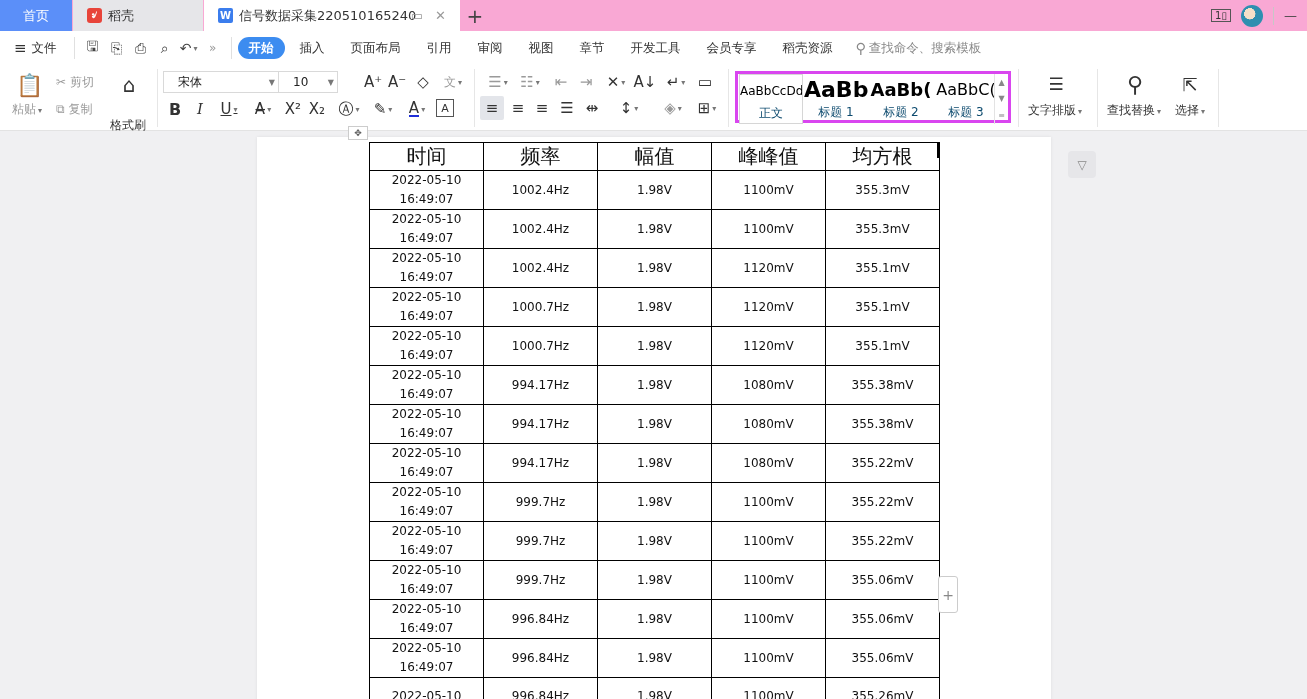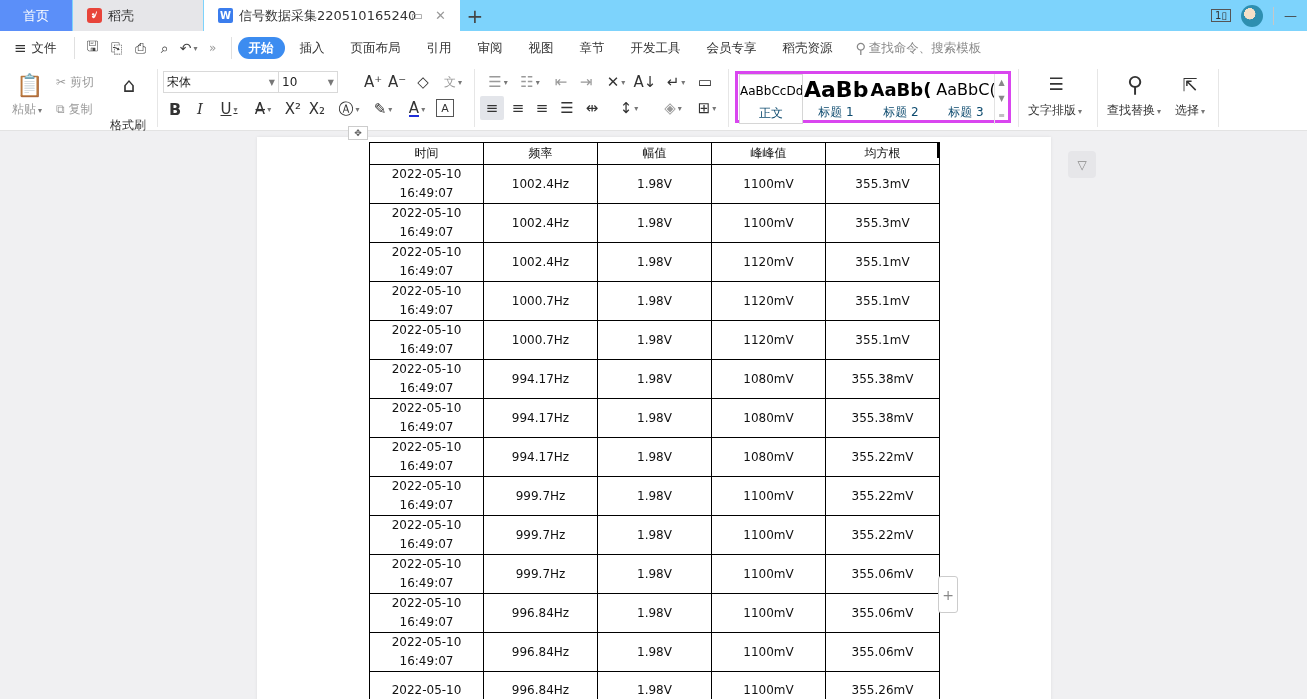--- a/index.html
+++ b/index.html
@@ -1,17 +1,17 @@
 <!DOCTYPE html>
 <html><head>
 <meta charset="utf-8">
 <style>
 *{box-sizing:border-box;margin:0;padding:0}
 html,body{width:1307px;height:699px;overflow:hidden;font-family:"DejaVu Sans","Liberation Sans",sans-serif;font-size:12px;color:#333;background:#f3f3f3}
-.tabbar{position:absolute;left:0;top:0;width:1307px;height:31px;background:#7dd3fc;display:flex;align-items:stretch}
+.tabbar{position:absolute;left:0;top:0;width:1307px;height:31px;background:#f9a8d4;display:flex;align-items:stretch}
 .tab{display:flex;align-items:center;height:31px;font-size:13px;color:#333}
 .tab.home{width:72px;background:#5b8ff9;color:#fff;justify-content:center}
 .tab.daoke{width:130px;background:#e6e6e9;padding-left:14px;gap:6px;margin-left:1px}
 .tab.doc{width:256px;background:#fff;padding-left:14px;gap:6px;margin-left:1px;position:relative}
 .daoke-logo{width:15px;height:15px;border-radius:3px;background:#e8443a;display:inline-flex;align-items:center;justify-content:center;color:#fff;font-size:10px;font-weight:bold}
 .w-logo{width:15px;height:15px;border-radius:2px;background:#3b7ded;display:inline-flex;align-items:center;justify-content:center;color:#fff;font-size:10px;font-weight:bold}
 .tab-actions{position:absolute;right:14px;top:0;height:31px;display:flex;align-items:center;gap:12px;color:#999;font-size:13px}
 .add-tab{width:30px;display:flex;align-items:center;justify-content:center;font-size:20px;color:#444}
 .tb-right{position:absolute;right:0;top:0;height:31px;display:flex;align-items:center;gap:10px;padding-right:10px}
 .win-num{border:1px solid #555;font-size:10px;padding:0 3px;height:13px;line-height:11px;color:#333}
@@ -22,33 +22,33 @@
 .mb-item.active{background:#3c8cf0;color:#fff;border-radius:11px;padding:0 11px;font-weight:bold;margin-right:4px}
 .mb-icon{width:24px;height:22px;display:flex;align-items:center;justify-content:center;color:#444;font-size:14px}
 .mb-sep{width:1px;height:22px;background:#e0e0e0;margin:0 6px}
 .search-cmd{color:#888;font-size:12.5px;display:flex;align-items:center;gap:3px;margin-left:12px}
 .mb-right{position:absolute;right:14px;top:0;height:34px;display:flex;align-items:center;gap:14px;font-size:12.5px;color:#333}
 .ribbon{position:absolute;left:0;top:65px;width:1307px;height:66px;background:#fff;border-bottom:1px solid #e3e3e3}
 .rb-sep{position:absolute;top:4px;width:1px;height:58px;background:#e6e6e6}
 .icon-btn{position:absolute;display:flex;align-items:center;justify-content:center;color:#333;font-size:15px}
 .lbl{position:absolute;font-size:12px;color:#333;white-space:nowrap}
 .gray{color:#9a9a9a}
-.select{position:absolute;height:22px;border:1px solid #d9d9d9;background:#fff;font-size:12px;display:flex;align-items:center;padding-left:3px;color:#222}
+.select{position:absolute;height:22px;border:1px solid #d9d9d9;background:#fff;font-size:12px;display:flex;align-items:center;padding-left:14px;color:#222}
 .select .arr{position:absolute;right:3px;top:6px;font-size:8px;color:#777}
 .styles-box{position:absolute;left:735px;top:6px;width:276px;height:52px;border:3px solid #d946ef;background:#fff}
 .style-item{position:absolute;top:0;height:50px;text-align:center;overflow:hidden}
 .style-item .sample{display:block;height:30px;line-height:32px;white-space:nowrap;color:#000}
 .style-item .name{display:block;font-size:12px;color:#0c4a6e}
 .style-scroll{position:absolute;right:0;top:0;width:14px;height:50px;border-left:1px solid #e3e3e3;font-size:8px;color:#888;display:flex;flex-direction:column;justify-content:space-around;align-items:center}
 .workspace{position:absolute;left:0;top:131px;width:1307px;height:568px;background:#f0f0f2}
 .page{position:absolute;left:257px;top:6px;width:794px;height:600px;background:#fff;box-shadow:0 0 3px rgba(0,0,0,0.08)}
 .move-handle{position:absolute;left:348px;top:-5px;width:20px;height:14px;border:1px solid #ccc;background:#fff;font-size:9px;display:flex;align-items:center;justify-content:center;color:#555;z-index:3}
 table.data{position:absolute;left:369px;top:11px;border-collapse:collapse;table-layout:fixed;z-index:2}
 table.data td,table.data th{border:1px solid #000;text-align:center;font-family:"DejaVu Sans","Liberation Sans",sans-serif;font-size:12px;color:#111;font-weight:normal;width:114px;padding:0}
-table.data th{height:22px;font-size:12px}
+table.data th{height:22px;font-size:20px}
 table.data td{height:38px;line-height:19px}
 .add-col{position:absolute;left:938px;top:445px;width:20px;height:37px;border:1px solid #ccc;border-radius:3px;background:#fff;display:flex;align-items:center;justify-content:center;color:#888;font-size:14px;z-index:3}
 .side-btn{position:absolute;left:1068px;top:20px;width:28px;height:27px;border-radius:4px;background:#e6e6e9;display:flex;align-items:center;justify-content:center;color:#888;font-size:12px}
 .cursor-mark{position:absolute;left:937px;top:11px;width:3px;height:16px;background:#000;z-index:3}
 .dd{font-size:8px;color:#777;margin-left:2px}
 </style>
 </head>
 <body>
 
 <div class="tabbar">

